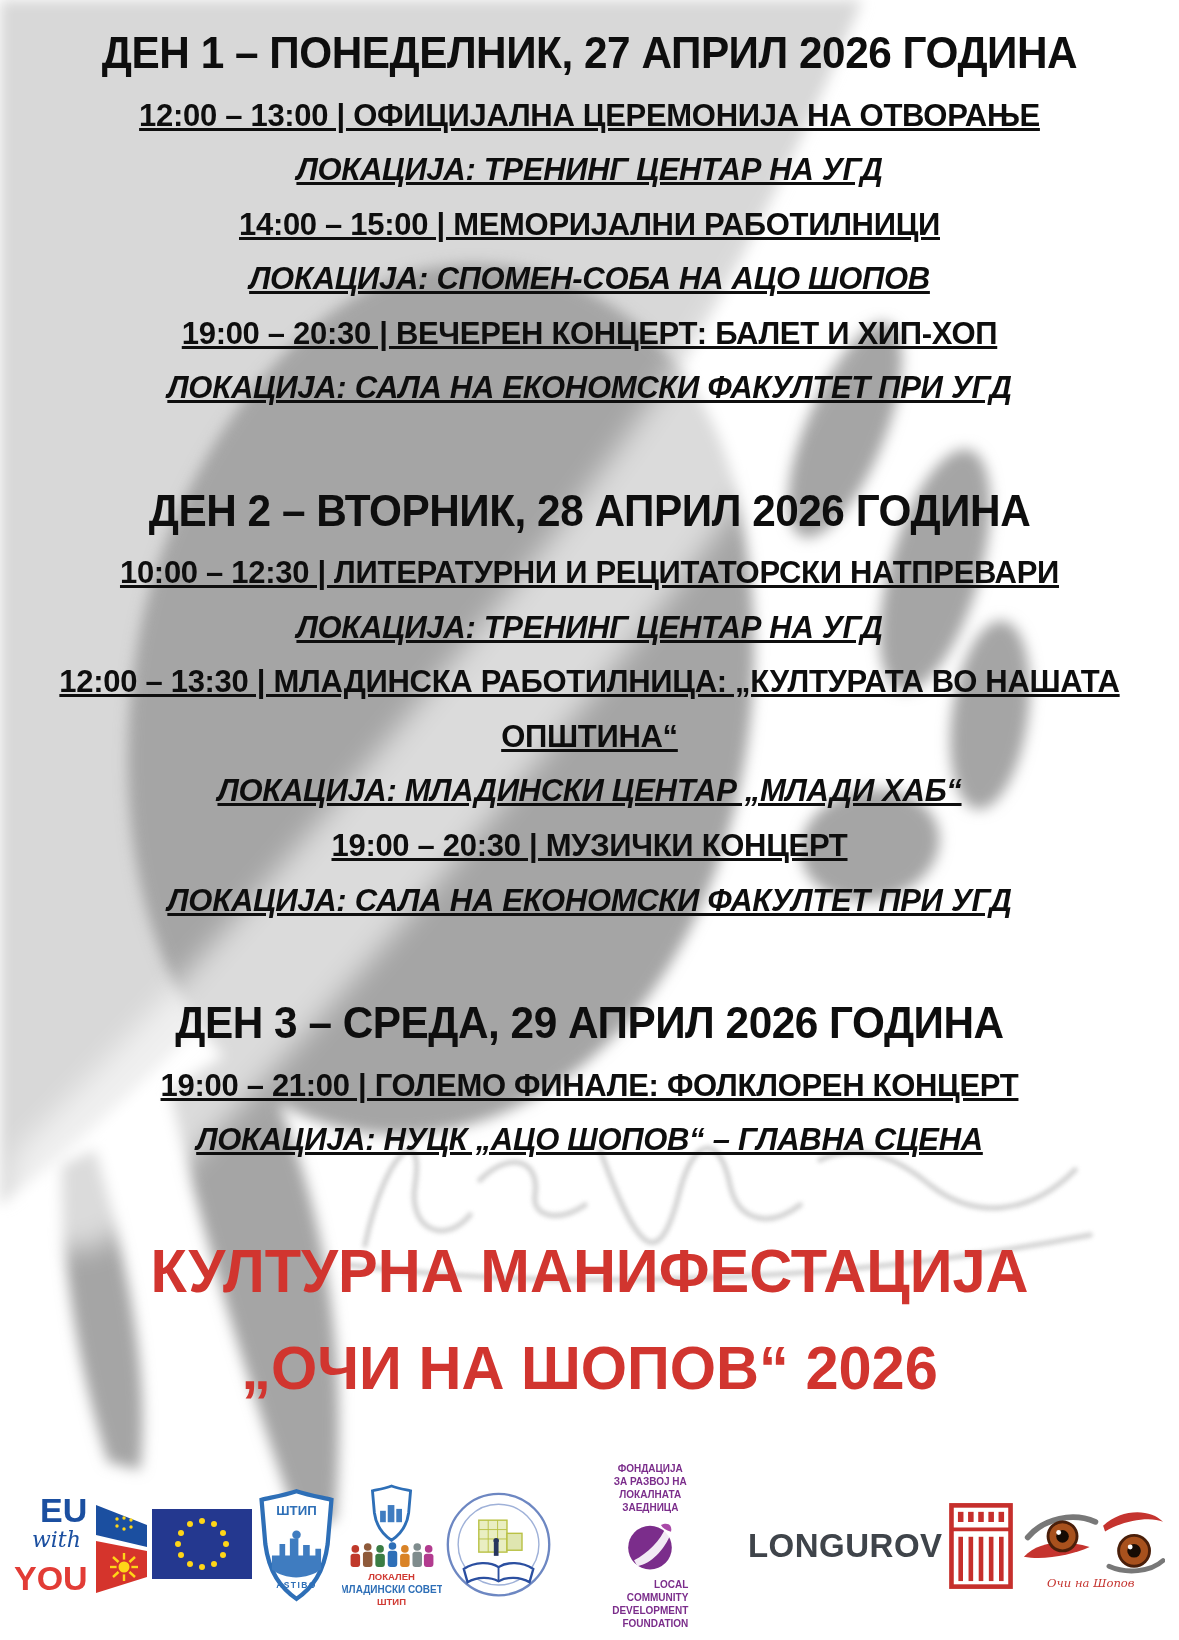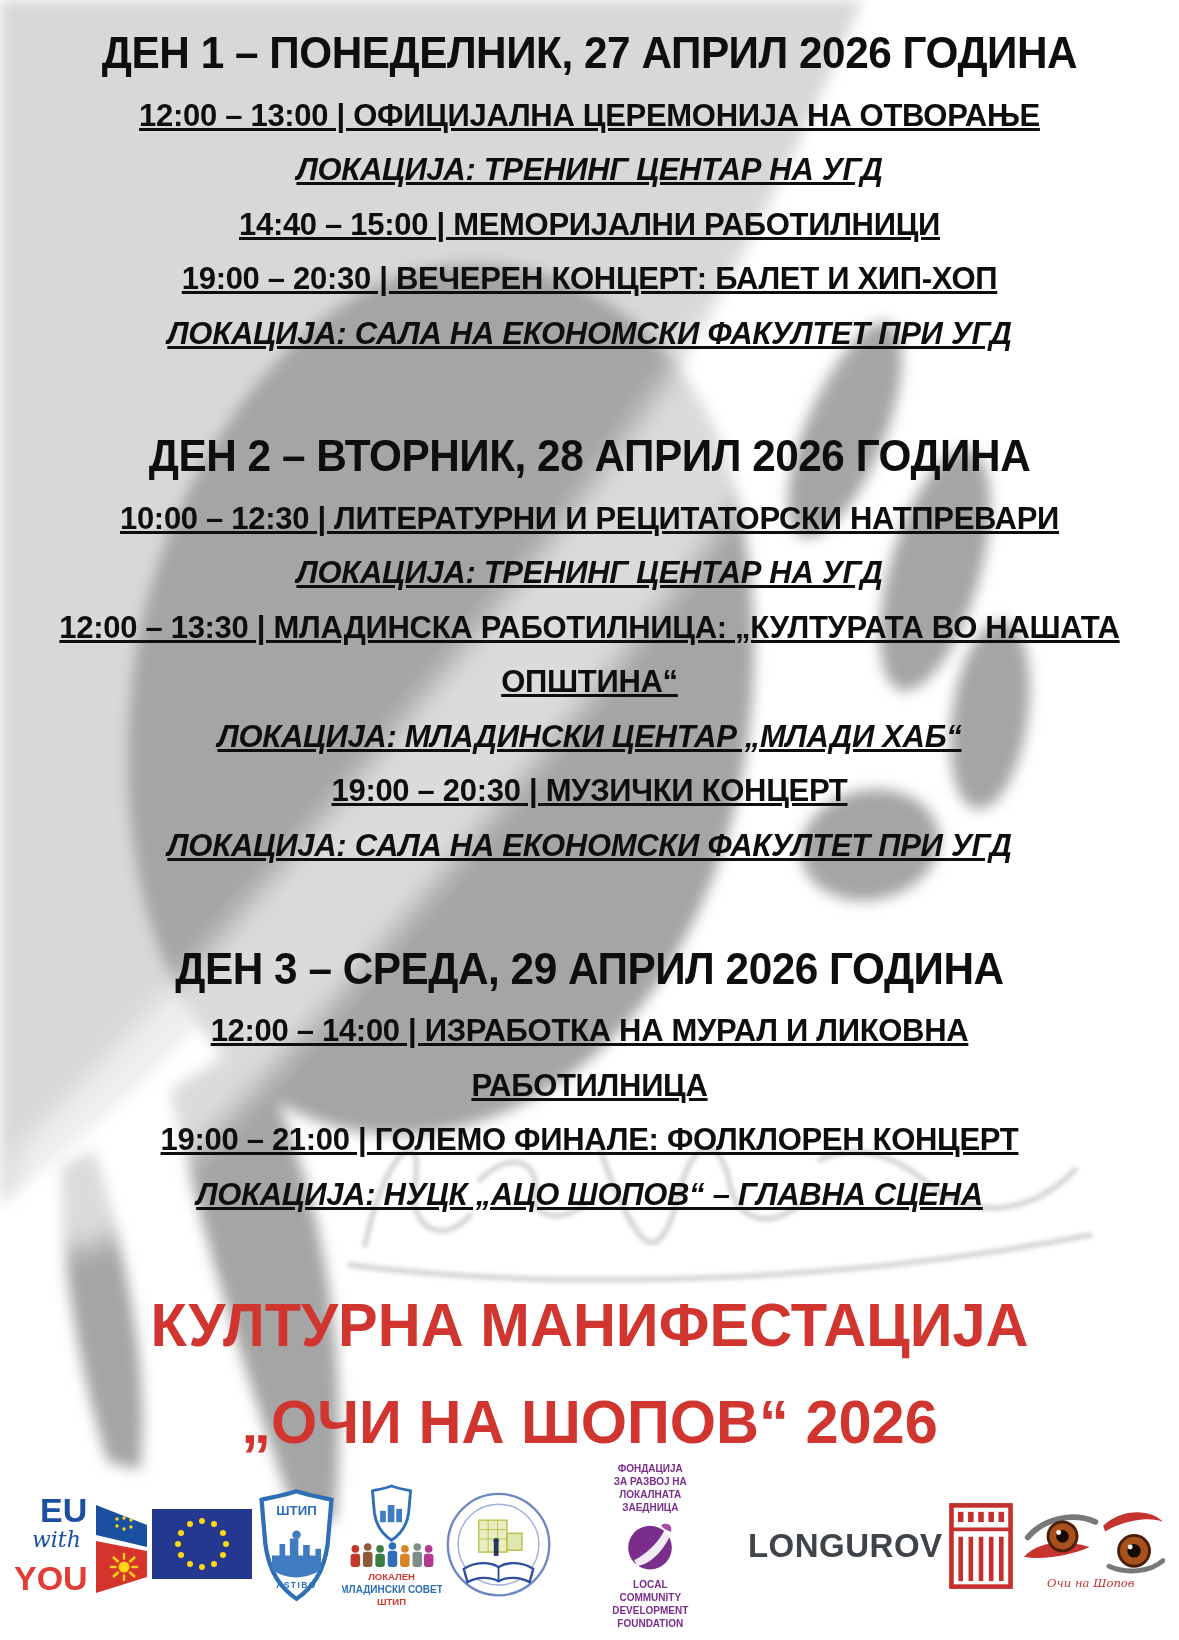--- a/index.html
+++ b/index.html
@@ -33,21 +33,21 @@
     padding:0 14px;
   }
   .logo{display:flex;flex-direction:column;align-items:center;justify-content:center;}
   .euwy{position:relative;width:135px;height:122px;}
   .euwy .eu{position:absolute;left:26px;top:8px;font-size:34px;font-weight:800;color:#1b4fa0;line-height:1;}
   .euwy .with{position:absolute;left:18px;top:44px;font-size:22px;color:#1b4fa0;font-style:italic;font-family:"DejaVu Serif",serif;line-height:1;}
   .euwy .you{position:absolute;left:0px;top:76px;font-size:34px;font-weight:800;color:#e23c36;line-height:1;}
   .lcdf{display:flex;align-items:center;gap:6px;width:190px;}
   .lcdf .blk{color:#7b2d8b;font-size:10px;font-weight:800;line-height:1.3;}
   .lcdf .left{text-align:center;}
-  .lcdf .right{text-align:center;}
+  .lcdf .right{text-align:right;}
   .longurov{font-size:33px;font-weight:800;color:#3f444a;letter-spacing:.5px;}
   .ochi-script{font-family:"DejaVu Serif",serif;}
 </style>
 </head>
 <body>
 
 <div class="poster">
 
   <svg class="bg" width="1179" height="1640" viewBox="0 0 1179 1640" aria-hidden="true">
     <defs>
@@ -81,38 +81,38 @@
       <path d="M350,1265 C560,1292 850,1282 1090,1235"></path>
     </g>
   </svg>
 
   <div class="content">
 
     <section class="day">
       <h2 class="day-title">ДЕН 1 – ПОНЕДЕЛНИК, 27 АПРИЛ 2026 ГОДИНА</h2>
       <p class="line">12:00 – 13:00 | ОФИЦИЈАЛНА ЦЕРЕМОНИЈА НА ОТВОРАЊЕ</p>
       <p class="line loc">ЛОКАЦИЈА: ТРЕНИНГ ЦЕНТАР НА УГД</p>
-      <p class="line">14:40 – 15:00 | МЕМОРИЈАЛНИ РАБОТИЛНИЦИ</p>
+      <p class="line">14:00 – 15:00 | МЕМОРИЈАЛНИ РАБОТИЛНИЦИ</p>
+      <p class="line loc">ЛОКАЦИЈА: СПОМЕН-СОБА НА АЦО ШОПОВ</p>
       <p class="line">19:00 – 20:30 | ВЕЧЕРЕН КОНЦЕРТ: БАЛЕТ И ХИП-ХОП</p>
       <p class="line loc">ЛОКАЦИЈА: САЛА НА ЕКОНОМСКИ ФАКУЛТЕТ ПРИ УГД</p>
     </section>
 
     <section class="day">
       <h2 class="day-title">ДЕН 2 – ВТОРНИК, 28 АПРИЛ 2026 ГОДИНА</h2>
       <p class="line">10:00 – 12:30 | ЛИТЕРАТУРНИ И РЕЦИТАТОРСКИ НАТПРЕВАРИ</p>
       <p class="line loc">ЛОКАЦИЈА: ТРЕНИНГ ЦЕНТАР НА УГД</p>
       <p class="line">12:00 – 13:30 | МЛАДИНСКА РАБОТИЛНИЦА: „КУЛТУРАТА ВО НАШАТА ОПШТИНА“</p>
       <p class="line loc">ЛОКАЦИЈА: МЛАДИНСКИ ЦЕНТАР „МЛАДИ ХАБ“</p>
       <p class="line">19:00 – 20:30 | МУЗИЧКИ КОНЦЕРТ</p>
       <p class="line loc">ЛОКАЦИЈА: САЛА НА ЕКОНОМСКИ ФАКУЛТЕТ ПРИ УГД</p>
     </section>
 
     <section class="day">
       <h2 class="day-title">ДЕН 3 – СРЕДА, 29 АПРИЛ 2026 ГОДИНА</h2>
-      <p class="line narrow">12:00 – 14:00 | ИЗРАБОТКА НА МУРАЛ И ЛИКОВНА РАБОТИЛНИЦА</p>
       <p class="line">19:00 – 21:00 | ГОЛЕМО ФИНАЛЕ: ФОЛКЛОРЕН КОНЦЕРТ</p>
       <p class="line loc">ЛОКАЦИЈА: НУЦК „АЦО ШОПОВ“ – ГЛАВНА СЦЕНА</p>
     </section>
 
     <h1 class="banner banner-1">КУЛТУРНА МАНИФЕСТАЦИЈА</h1>
     <h1 class="banner banner-2">„ОЧИ НА ШОПОВ“ 2026</h1>
   </div>
 
   <footer class="logos">
 

